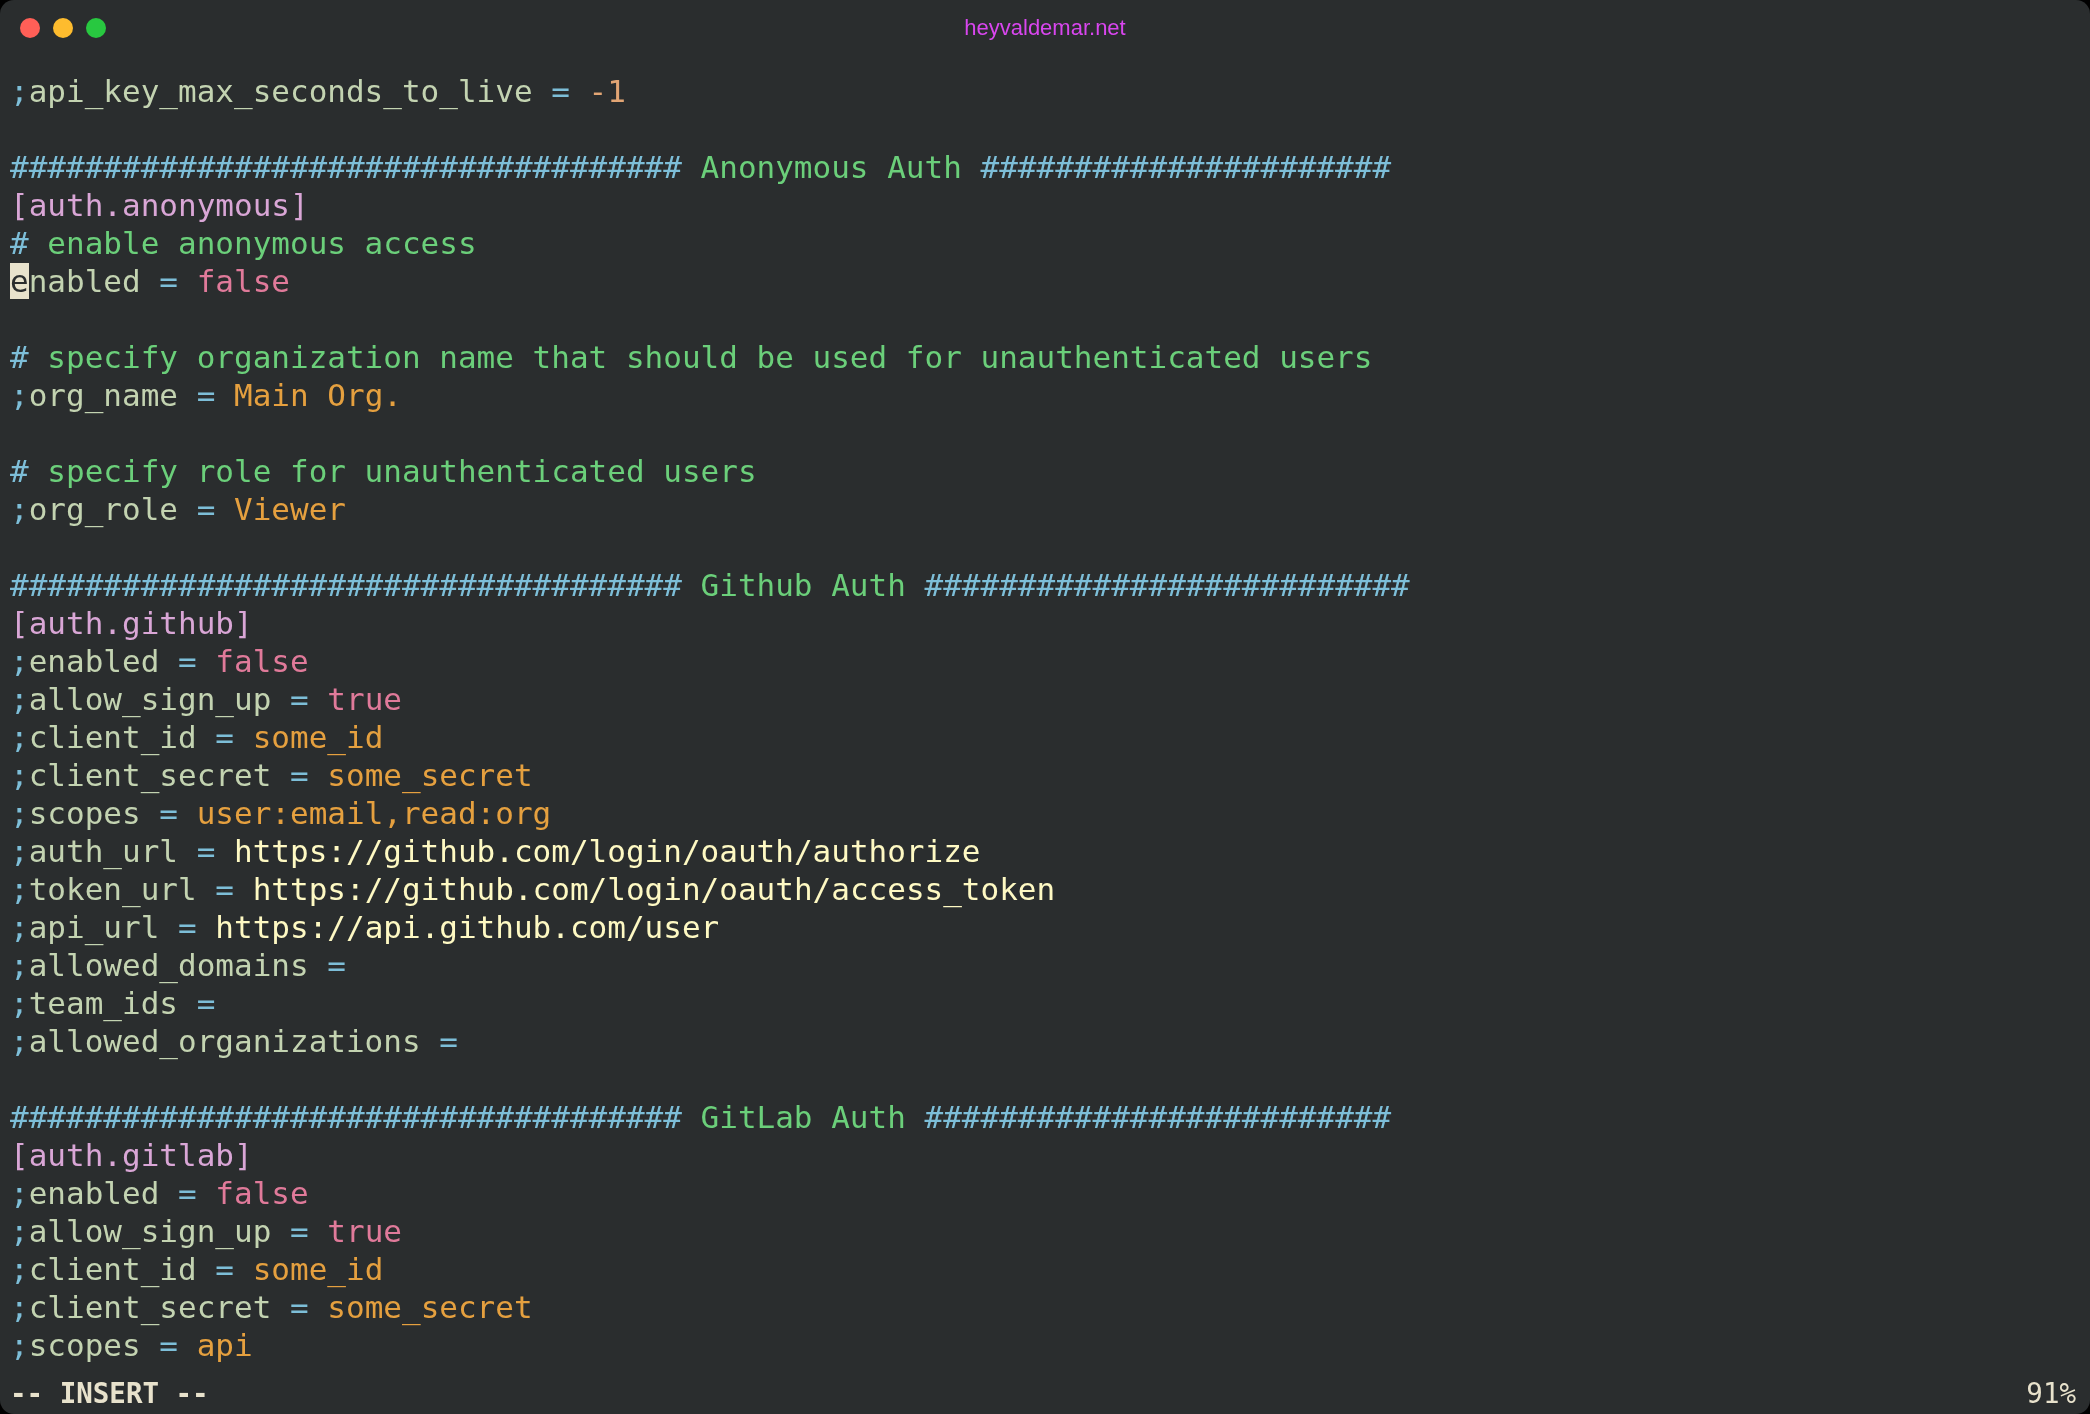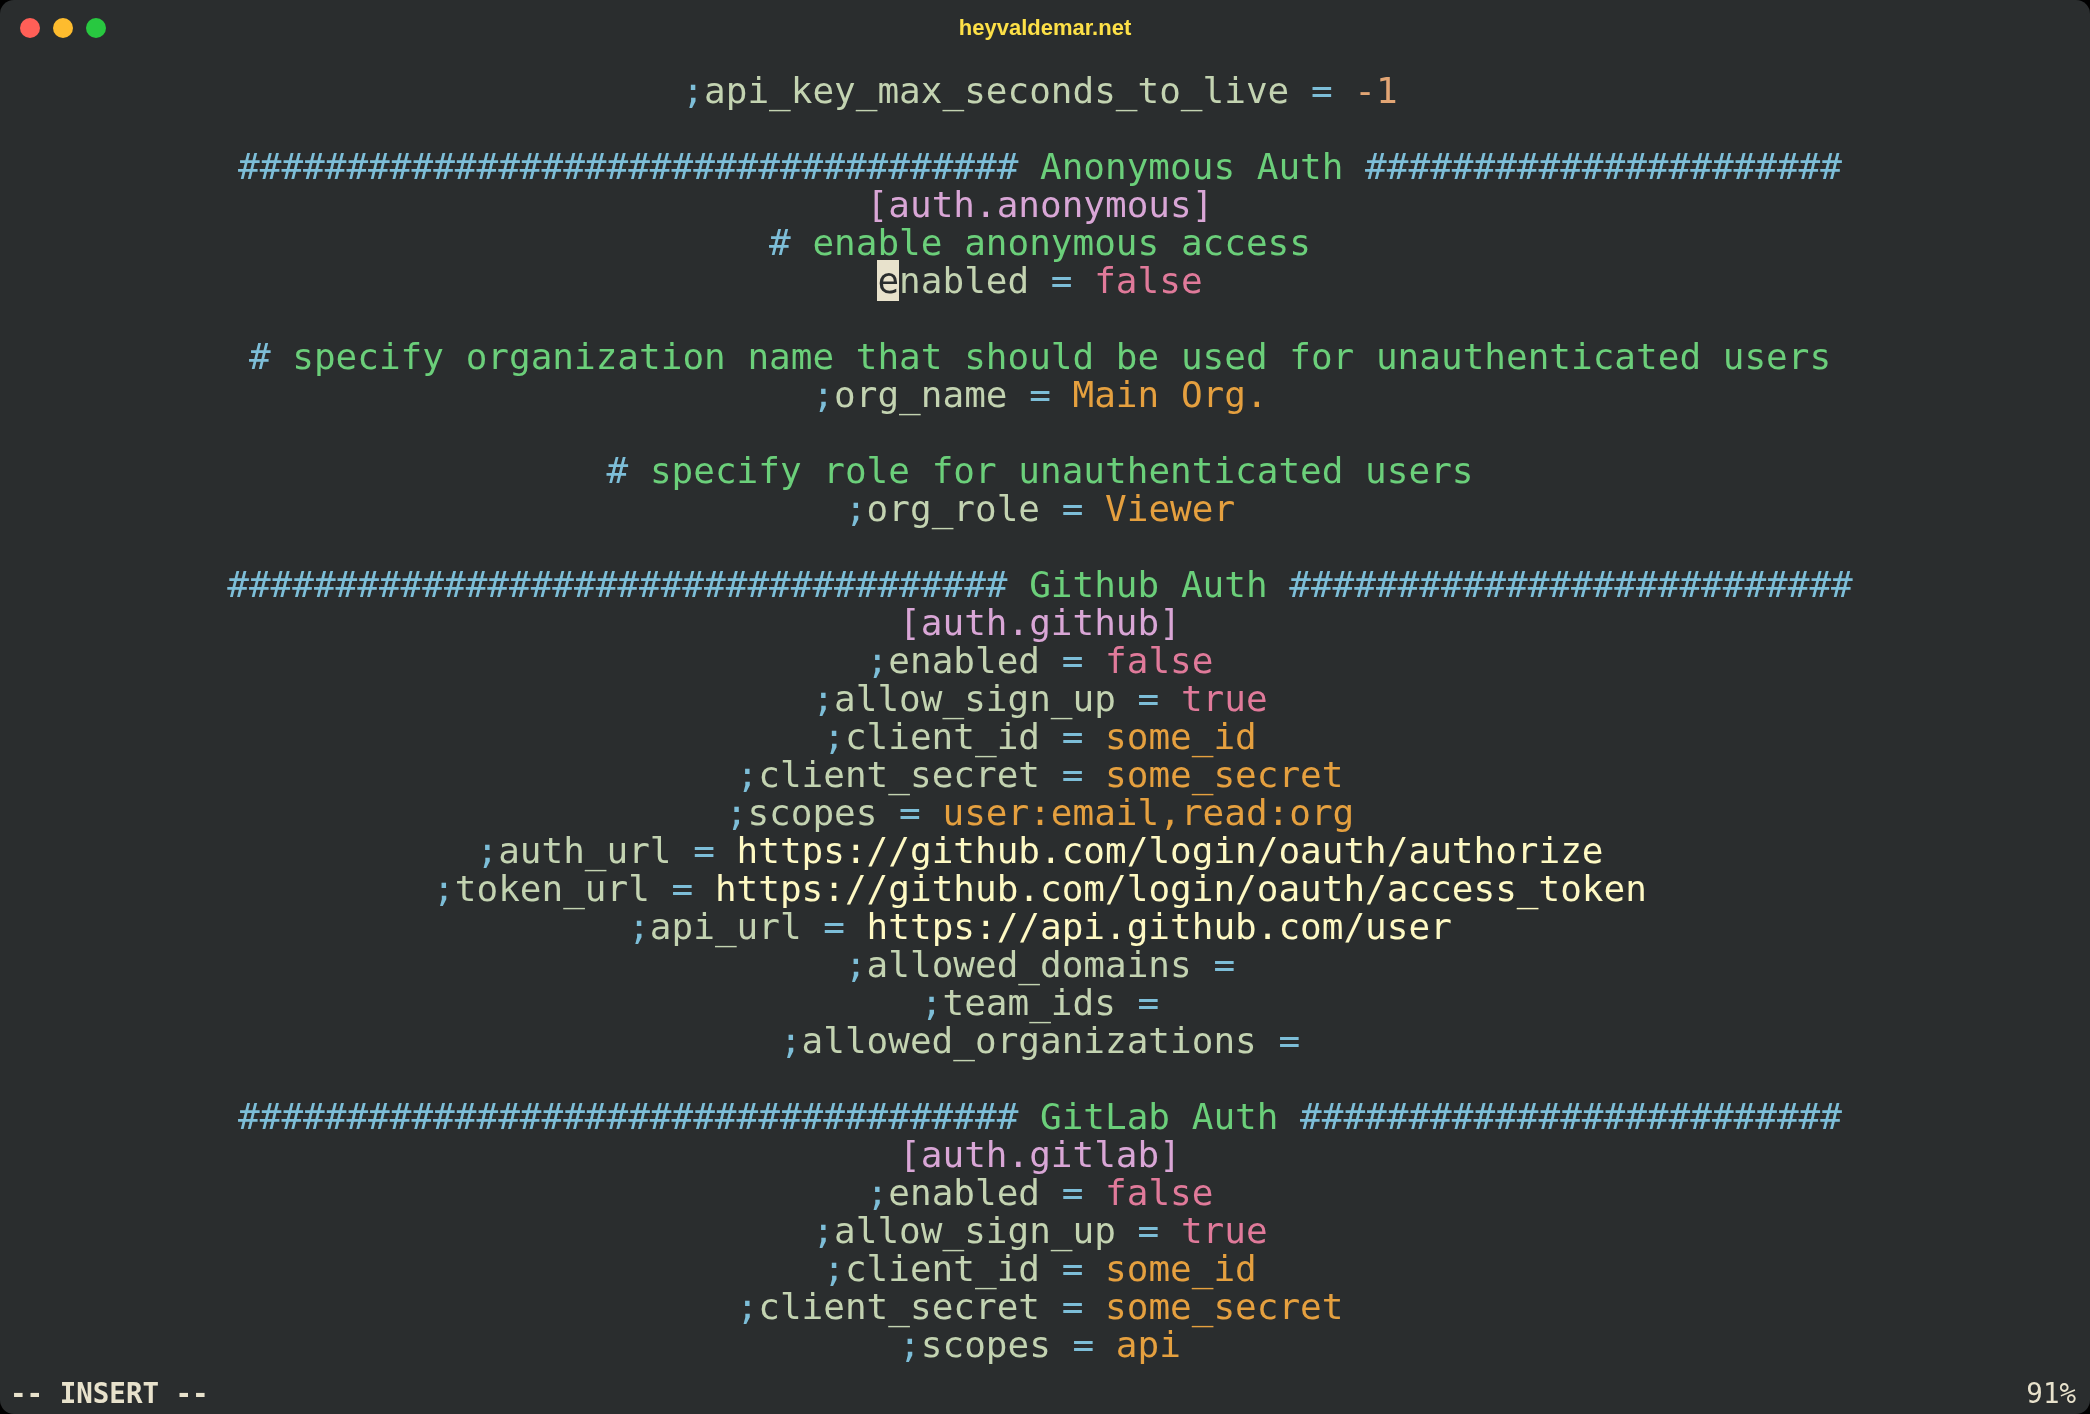--- a/index.html
+++ b/index.html
@@ -36,37 +36,36 @@
     height: 20px;
     border-radius: 50%;
   }
   .tl-close    { background: #ff5f57; }
   .tl-minimize { background: #febc2e; }
   .tl-zoom     { background: #28c840; }
   .title {
     position: absolute;
     left: 50%;
     transform: translateX(-50%);
-    color: #fde047;
+    color: #d946ef;
     font-family: -apple-system, "Helvetica Neue", sans-serif;
     font-size: 22px;
-    font-weight: 700;
+    font-weight: 400;
   }
   .term {
     position: absolute;
     top: 70px;
     bottom: 0;
     left: 0;
     right: 0;
     padding: 2px 20px 0 10px;
-    font-size: 36px;
+    font-size: 31px;
     line-height: 38px;
     color: #d0d0d0;
     white-space: pre;
-    text-align: center;
   }
   .term .line { display: block; height: 38px; }
   .c-punct   { color: #7dbed8; } 
   .c-key     { color: #c3d3b1; } 
   .c-sect    { color: #d9a6d6; } 
   .c-comment { color: #6bcf7a; } 
   .c-num-neg { color: #e2a574; } 
   .c-bool    { color: #e07a9a; } 
   .c-str     { color: #e5a03f; } 
   .c-url     { color: #fef9c3; } 

